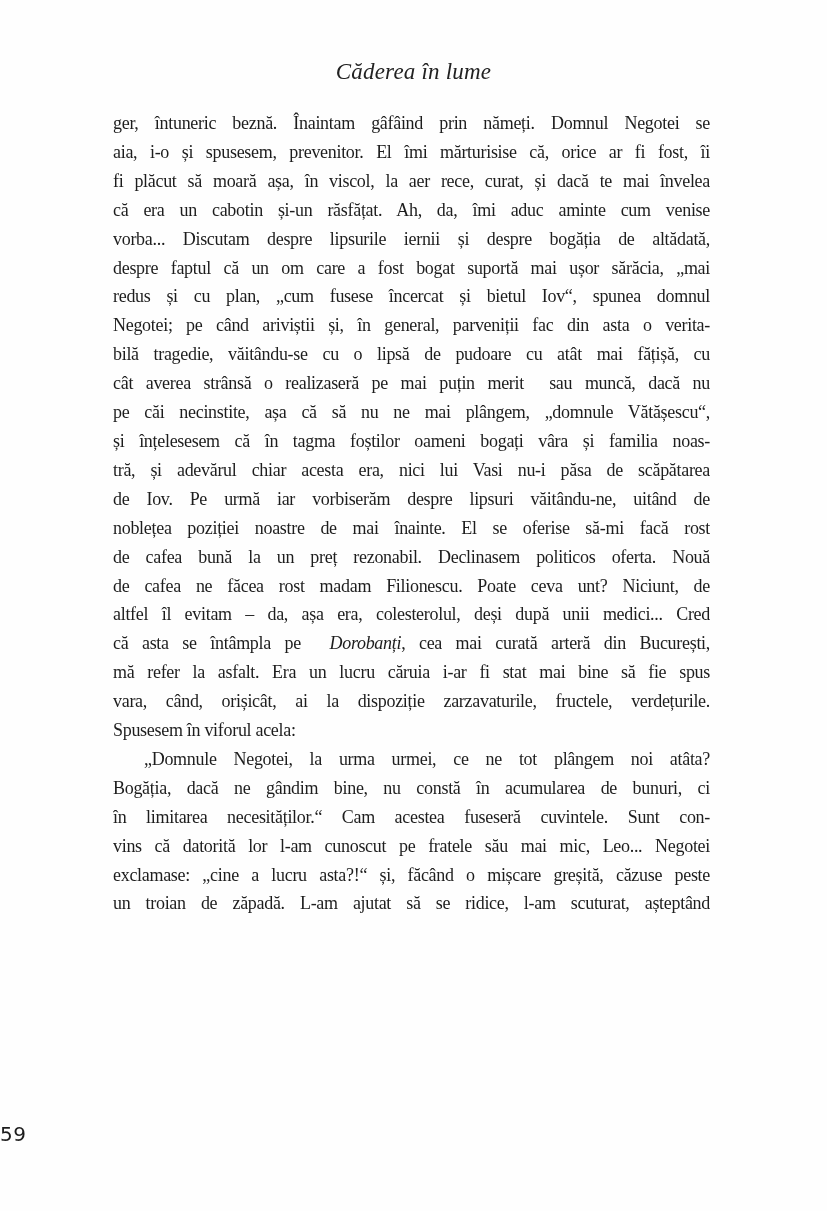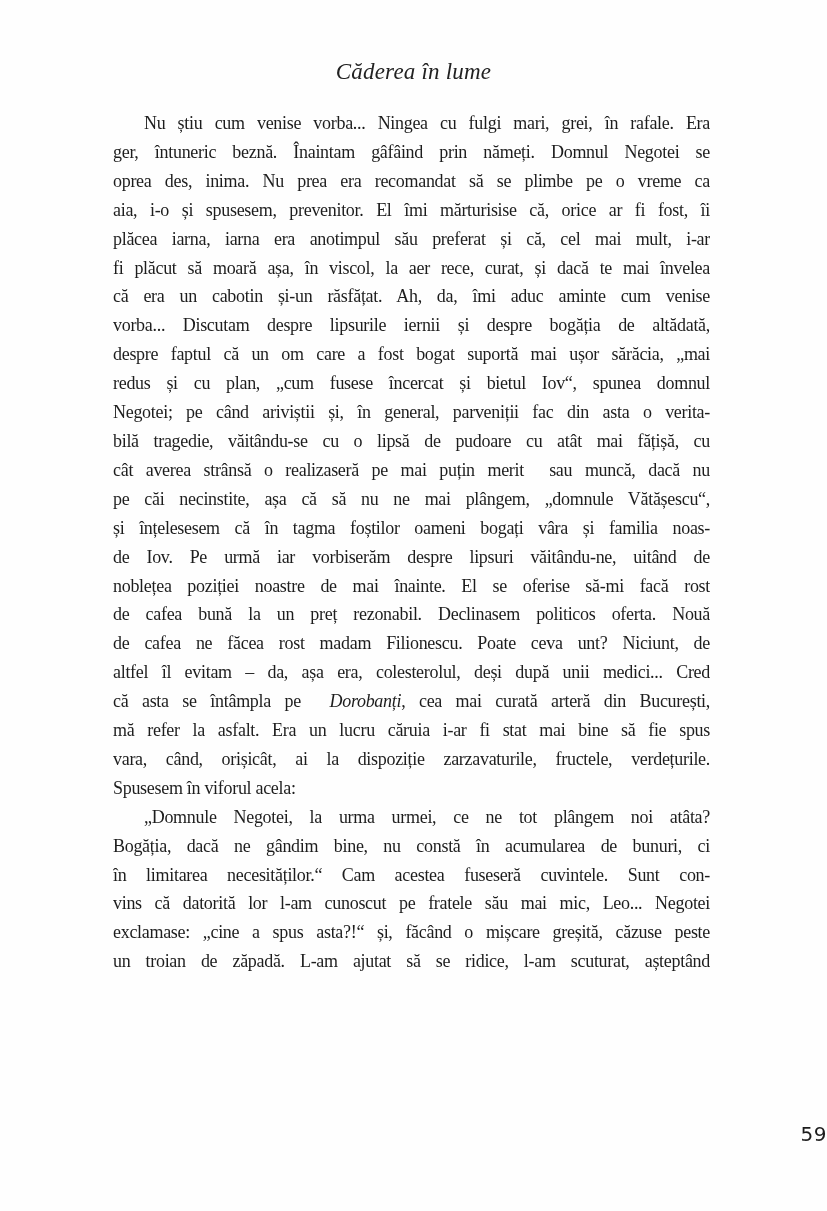--- a/index.html
+++ b/index.html
@@ -49,60 +49,58 @@
   }
   .italic {
     font-style: italic;
     margin-left: 15px;
   }
   .page-number {
     position: absolute;
     top: 1122px;
     left: 0;
     width: 827px;
-    text-align: right;
+    text-align: left;
     font-family: "DejaVu Sans", "Liberation Sans", sans-serif;
     font-size: 20px;
     letter-spacing: 0.5px;
     color: #1c1c1c;
   }
 </style>
 </head>
 <body>
 
 <div class="page">
   <div class="running-head">Căderea în lume</div>
 
   <div class="text-block">
-      <div class="line indent"><span>Nu știu cum venise vorba... Ningea cu fulgi mari, grei, în rafale. Era</span></div>
       <div class="line"><span>ger, întuneric beznă. Înaintam gâfâind prin nămeți. Domnul Negotei se</span></div>
-      <div class="line"><span>oprea des, inima. Nu prea era recomandat să se plimbe pe o vreme ca</span></div>
       <div class="line"><span>aia, i-o și spusesem, prevenitor. El îmi mărturisise că, orice ar fi fost, îi</span></div>
-      <div class="line"><span>plăcea iarna, iarna era anotimpul său preferat și că, cel mai mult, i-ar</span></div>
       <div class="line"><span>fi plăcut să moară așa, în viscol, la aer rece, curat, și dacă te mai învelea</span></div>
       <div class="line"><span>că era un cabotin și-un răsfățat. Ah, da, îmi aduc aminte cum venise</span></div>
       <div class="line"><span>vorba... Discutam despre lipsurile iernii și despre bogăția de altădată,</span></div>
       <div class="line"><span>despre faptul că un om care a fost bogat suportă mai ușor sărăcia, „mai</span></div>
       <div class="line"><span>redus și cu plan, „cum fusese încercat și bietul Iov“, spunea domnul</span></div>
       <div class="line"><span>Negotei; pe când ariviștii și, în general, parveniții fac din asta o verita-</span></div>
       <div class="line"><span>bilă tragedie, văitându-se cu o lipsă de pudoare cu atât mai fățișă, cu</span></div>
       <div class="line"><span>cât averea strânsă o realizaseră pe mai puțin merit &nbsp;sau muncă, dacă nu</span></div>
       <div class="line"><span>pe căi necinstite, așa că să nu ne mai plângem, „domnule Vătășescu“,</span></div>
       <div class="line"><span>și înțelesesem că în tagma foștilor oameni bogați vâra și familia noas-</span></div>
+      <div class="line"><span>tră, și adevărul chiar acesta era, nici lui Vasi nu-i păsa de scăpătarea</span></div>
       <div class="line"><span>de Iov. Pe urmă iar vorbiserăm despre lipsuri văitându-ne, uitând de</span></div>
       <div class="line"><span>noblețea poziției noastre de mai înainte. El se oferise să-mi facă rost</span></div>
       <div class="line"><span>de cafea bună la un preț rezonabil. Declinasem politicos oferta. Nouă</span></div>
       <div class="line"><span>de cafea ne făcea rost madam Filionescu. Poate ceva unt? Niciunt, de</span></div>
       <div class="line"><span>altfel îl evitam – da, așa era, colesterolul, deși după unii medici... Cred</span></div>
       <div class="line"><span>că asta se întâmpla pe </span><span class="italic">Dorobanți</span><span>, cea mai curată arteră din București,</span></div>
       <div class="line"><span>mă refer la asfalt. Era un lucru căruia i-ar fi stat mai bine să fie spus</span></div>
       <div class="line"><span>vara, când, orișicât, ai la dispoziție zarzavaturile, fructele, verdețurile.</span></div>
       <div class="line para-end"><span>Spusesem în viforul acela:</span></div>
       <div class="line indent"><span>„Domnule Negotei, la urma urmei, ce ne tot plângem noi atâta?</span></div>
       <div class="line"><span>Bogăția, dacă ne gândim bine, nu constă în acumularea de bunuri, ci</span></div>
       <div class="line"><span>în limitarea necesităților.“ Cam acestea fuseseră cuvintele. Sunt con-</span></div>
       <div class="line"><span>vins că datorită lor l-am cunoscut pe fratele său mai mic, Leo... Negotei</span></div>
-      <div class="line"><span>exclamase: „cine a spus asta?!“ și, făcând o mișcare greșită, căzuse peste</span></div>
+      <div class="line"><span>exclamase: „cine a lucru asta?!“ și, făcând o mișcare greșită, căzuse peste</span></div>
       <div class="line"><span>un troian de zăpadă. L-am ajutat să se ridice, l-am scuturat, așteptând</span></div>
     </div>
 
   <div class="page-number">59</div>
 </div>
 
 </body></html>

